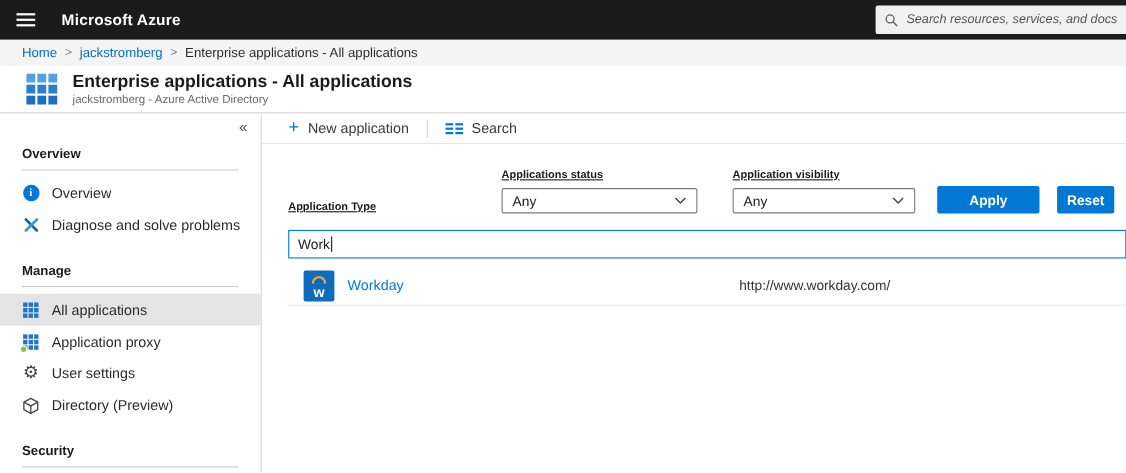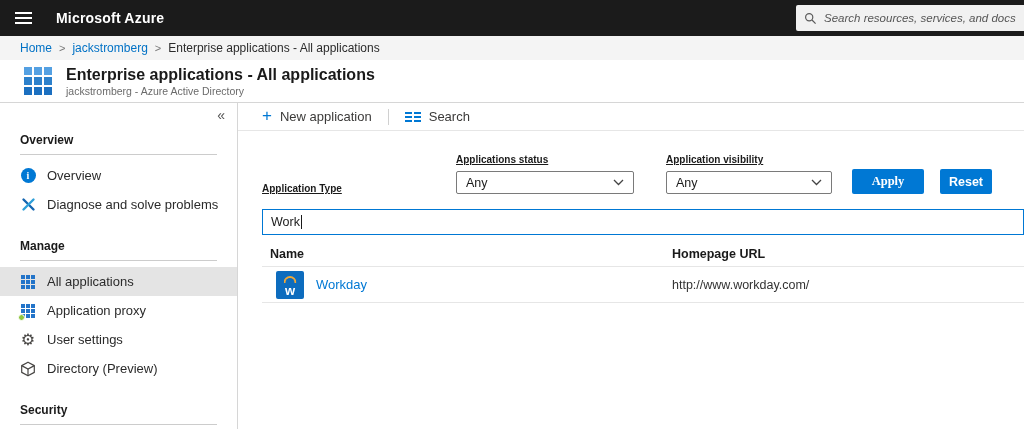--- a/index.html
+++ b/index.html
@@ -69,21 +69,21 @@
   .fgroup { display: flex; flex-direction: column; gap: 6px; }
   .fgroup label { font-size: 10px; font-weight: bold; color: #1a1a1a; text-decoration: underline; }
   .select { height: 23px; border: 1px solid #7a7a7a; border-radius: 2px; background: #fff; display: flex;
     align-items: center; justify-content: space-between; padding: 0 9px; font-size: 12.5px; color: #1a1a1a;
     cursor: pointer; }
   .fg1 { width: 176px; margin-right: 18px; }
   .fg2 { width: 178px; margin-right: 32px; }
   .fg3 { width: 166px; margin-right: 20px; }
   .btn { height: 25px; background: #0078d4; color: #fff; border: none; border-radius: 2px; font-size: 12.5px;
     font-weight: bold; font-family: inherit; cursor: pointer; }
-  .btn.apply { width: 72px; font-family: Liberation Serif, serif; }
+  .btn.apply { width: 93px; }
   .btn.reset { width: 52px; margin-left: 16px; }
 
   .searchline { margin: 15px 0 0 24px; height: 26px; border: 1px solid #0078d4; background: #fff;
     display: flex; align-items: center; padding-left: 8px; font-size: 12.5px; color: #1a1a1a; cursor: text; }
   .caret { display: inline-block; width: 1px; height: 14px; background: #1a1a1a; margin-left: 1px; }
 
   .table { margin-left: 24px; margin-top: 7px; }
   .thead { display: flex; height: 25px; align-items: center; border-bottom: 1px solid #e6e6e6;
     font-size: 12.5px; font-weight: bold; color: #1a1a1a; }
   .col-name { width: 410px; padding-left: 8px; display: flex; align-items: center; }
@@ -279,24 +279,20 @@
       <button class="btn apply">Apply</button>
       <button class="btn reset">Reset</button>
     </div>
 
     <div class="searchline">
       <span>Work</span>
       <span class="caret"></span>
     </div>
 
     <div class="table">
-      <div class="thead">
-        <div class="col-name">Name</div>
-        <div class="col-url">Homepage URL</div>
-      </div>
       <div class="trow">
         <div class="col-name">
           <span class="wd-logo">
             <span class="wd-arc"></span>
             <span class="wd-w">w</span>
           </span>
           <a>Workday</a>
         </div>
         <div class="col-url">http://www.workday.com/</div>
       </div>

